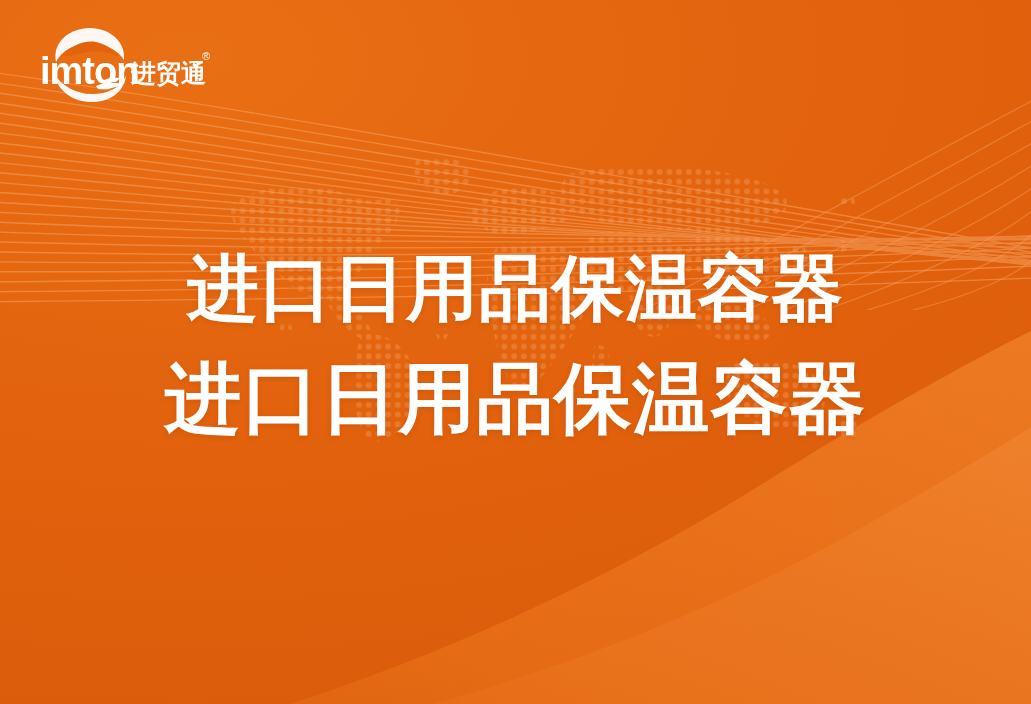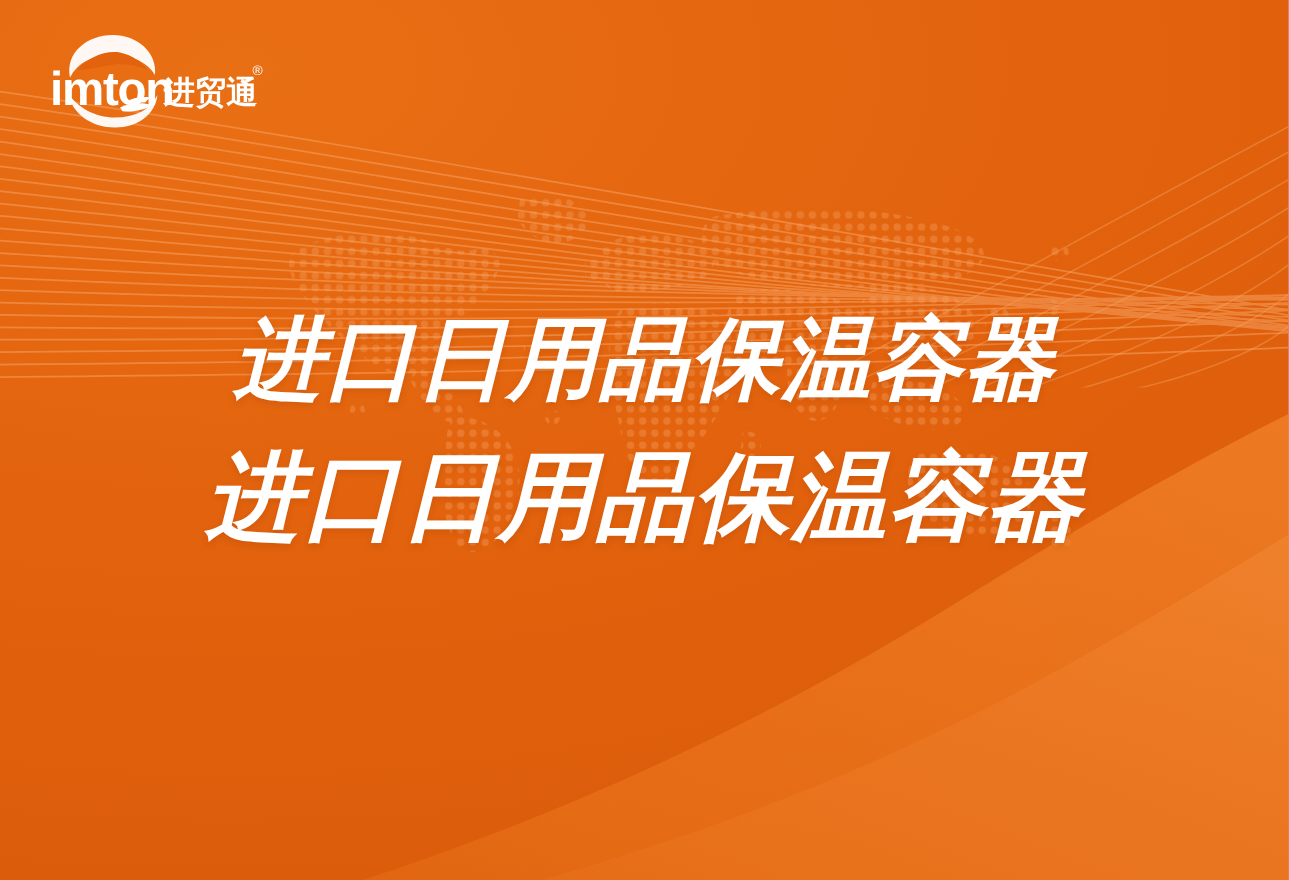--- a/index.html
+++ b/index.html
@@ -81,21 +81,20 @@
     color: #ffffff;
     font-family: "Liberation Sans", "DejaVu Sans", sans-serif;
     font-weight: bold;
     letter-spacing: 0px;
     line-height: 1.0;
     text-shadow: 0 2px 5px rgba(150, 58, 0, .22);
   }
   .headline-line {
     display: block;
     white-space: nowrap;
-    font-style: italic;
   }
   #headline-line-1 {
     font-size: 72px;
     letter-spacing: 1px;
     margin-bottom: 36px;
   }
   #headline-line-2 {
     font-size: 77px;
     letter-spacing: 1px;
   }

